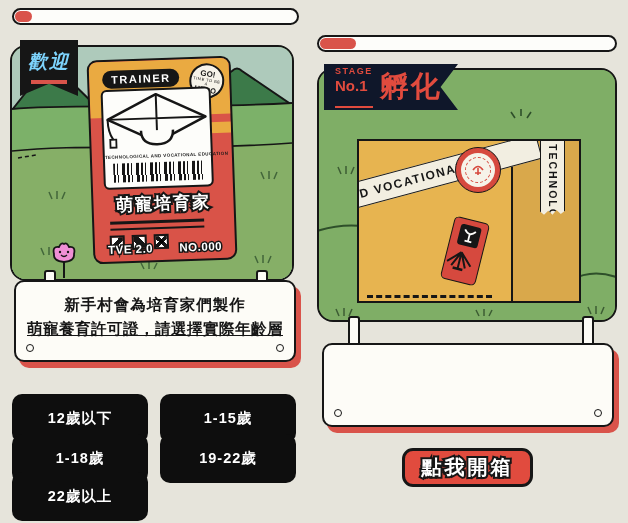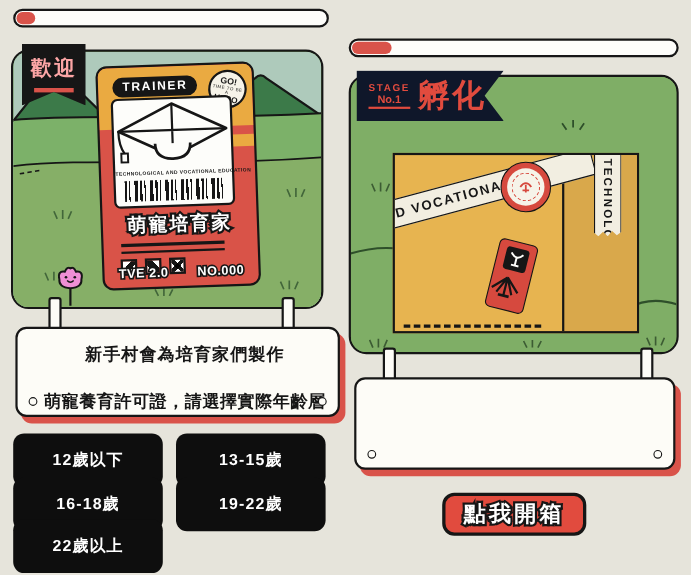--- a/index.html
+++ b/index.html
@@ -8,29 +8,29 @@
   .abs{position:absolute;}
   
   .pbar{position:absolute;height:13px;background:#fdfdfa;border:2px solid #161616;border-radius:9px;}
   .pfill{position:absolute;left:1px;top:1px;bottom:1px;background:#d9534a;border-radius:7px;}
   
   .panel{position:absolute;border:2.5px solid #161616;border-radius:16px;overflow:hidden;background:#7fae66;}
   .panel svg{display:block;}
   
   .pennant{position:absolute;left:20px;top:40px;width:58px;height:56px;background:#161616;
            clip-path:polygon(0 0,100% 0,100% 100%,50% 78%,0 100%);text-align:center;}
-  .pennant .txt{margin-top:9px;font-size:19px;font-weight:900;color:#fca5a5;letter-spacing:2px;}
+  .pennant .txt{margin-top:9px;font-size:19px;font-weight:900;color:#7dd3fc;letter-spacing:2px;font-style:italic;}
   .pennant .bar{width:36px;height:3.5px;background:#d9534a;margin:5px auto 0;}
   
   .stagebanner{position:absolute;left:324px;top:64px;width:134px;height:46px;background:#0f172a;
                clip-path:polygon(0 0,100% 0,87% 50%,100% 100%,0 100%);
                display:flex;align-items:center;color:#e14b3e;}
   .stage-col{margin-left:11px;line-height:1;}
   .stage-lbl{font-size:9px;font-weight:800;letter-spacing:1.5px;}
-  .stage-num{font-size:10px;font-weight:900;border-bottom:2.5px solid #e14b3e;padding-bottom:0;margin-top:2px;text-align:center;}
+  .stage-num{font-size:15px;font-weight:900;border-bottom:2.5px solid #e14b3e;padding-bottom:13px;margin-top:2px;}
   .stage-title{font-size:29px;font-weight:900;margin-left:7px;letter-spacing:2px;}
   
   .card{position:absolute;left:90px;top:58px;width:140px;height:200px;background:#d95348;
         border:2.5px solid #161616;border-radius:10px;transform:rotate(-2deg);overflow:hidden;}
   .card .band{position:absolute;left:0;top:0;right:0;height:56px;background:#eaaa41;}
   .card .stripe{position:absolute;right:0;top:64px;width:80px;height:11px;background:#eaaa41;}
   .trainer-pill{position:absolute;left:13px;top:9px;background:#161616;color:#fff;font-size:11px;
                 font-weight:900;letter-spacing:1.5px;padding:3px 9px;border-radius:9px;}
   .badge{position:absolute;right:5px;top:5px;width:31px;height:31px;border-radius:50%;background:#f6f3e9;
          border:2px solid #161616;transform:rotate(12deg);text-align:center;line-height:1;}
@@ -51,21 +51,21 @@
   .pat1{background:linear-gradient(135deg,#fff 35%,#161616 35% 65%,#fff 65%);}
   .pat2{background:linear-gradient(45deg,#fff 30%,#161616 30% 70%,#fff 70%);}
   .pat3{background:linear-gradient(45deg,#fff 38%,#161616 38% 62%,#fff 62%),
                    linear-gradient(135deg,#fff 38%,#161616 38% 62%,#fff 62%);background-blend-mode:multiply;}
   .cfooter{position:absolute;left:0;right:0;top:182px;display:flex;justify-content:space-between;
            padding:0 13px;font-size:11.5px;letter-spacing:.5px;}
   
   .sign{position:absolute;background:#fdfcf7;border:2.5px solid #161616;border-radius:10px;
         box-shadow:5px 6px 0 #d9534a;text-align:center;}
   .sign .l1{margin-top:13px;font-size:15.5px;font-weight:700;letter-spacing:1px;}
-  .sign .l2{margin-top:22px;font-size:15.5px;font-weight:700;letter-spacing:.5px;}
+  .sign .l2{margin-top:3px;font-size:15.5px;font-weight:700;letter-spacing:.5px;text-decoration:underline;}
   .screw{position:absolute;width:6px;height:6px;border-radius:50%;background:#fdfcf7;border:1.5px solid #161616;bottom:8px;}
   .post{position:absolute;width:8px;height:32px;background:#fdfcf7;border:2px solid #161616;border-radius:3px;}
   
   .age-btn{position:absolute;width:136px;height:49px;background:#0e0e0e;border-radius:10px;border:none;
            color:#fff;font-family:"Liberation Sans",sans-serif;font-size:14.5px;font-weight:700;letter-spacing:1px;
            display:flex;align-items:center;justify-content:center;cursor:pointer;}
   
   .box{position:absolute;left:38px;top:69px;width:220px;height:160px;background:#e7b450;
        border:2px solid #161616;overflow:hidden;}
   .box-side{position:absolute;right:0;top:0;width:66px;height:100%;background:#d9a84b;border-left:2px solid #161616;}
@@ -162,30 +162,30 @@
 <svg class="abs" style="left:50px;top:242px;" width="28" height="38" viewBox="0 0 28 38">
   <path d="M14,20 L14,36" stroke="#161616" stroke-width="2"></path>
   <path d="M4,12 Q2,4 9,5 Q11,0 14,2 Q17,0 19,5 Q26,4 24,12 Q25,19 14,20 Q3,19 4,12 Z" fill="#ef8fd5" stroke="#161616" stroke-width="1.8"></path>
   <circle cx="10" cy="10" r="1.2" fill="#161616"></circle>
   <circle cx="18" cy="10" r="1.2" fill="#161616"></circle>
   <path d="M11,13 Q14,16 17,13" fill="none" stroke="#161616" stroke-width="1.3"></path>
 </svg>
 
 <div class="post" style="left:44px;top:270px;"></div>
 <div class="post" style="left:256px;top:270px;"></div>
-<div class="sign" style="left:14px;top:297px;width:278px;height:78px;padding-left:13px;">
+<div class="sign" style="left:14px;top:280px;width:278px;height:78px;">
   <div class="l1">新手村會為培育家們製作</div>
   <div class="l2">萌寵養育許可證，請選擇實際年齡層</div>
   <div class="screw" style="left:10px;"></div>
   <div class="screw" style="right:10px;"></div>
 </div>
 
 <button class="age-btn" style="left:12px;top:394px;">12歲以下</button>
-<button class="age-btn" style="left:160px;top:394px;">13-15歲</button>
-<button class="age-btn" style="left:12px;top:434px;">16-18歲</button>
+<button class="age-btn" style="left:160px;top:394px;">1-15歲</button>
+<button class="age-btn" style="left:12px;top:434px;">1-18歲</button>
 <button class="age-btn" style="left:160px;top:434px;text-align:right;">19-22歲</button>
 <button class="age-btn" style="left:12px;top:472px;">22歲以上</button>
 
 <div class="panel" style="left:317px;top:68px;width:296px;height:250px;">
   <svg width="296" height="250" viewBox="0 0 296 250" style="position:absolute;left:0;top:0;">
     <rect width="296" height="250" fill="#7fae66"></rect>
     <path d="M-5,162 Q30,150 62,160" fill="none" stroke="#2e4f2a" stroke-width="2"></path>
     <path d="M252,210 Q274,198 300,208" fill="none" stroke="#2e4f2a" stroke-width="2"></path>
     <g stroke="#3c5c33" stroke-width="1.5" fill="none">
       <path d="M22,104 l-3,-7 M27,104 l0,-8 M32,104 l3,-7"></path>

